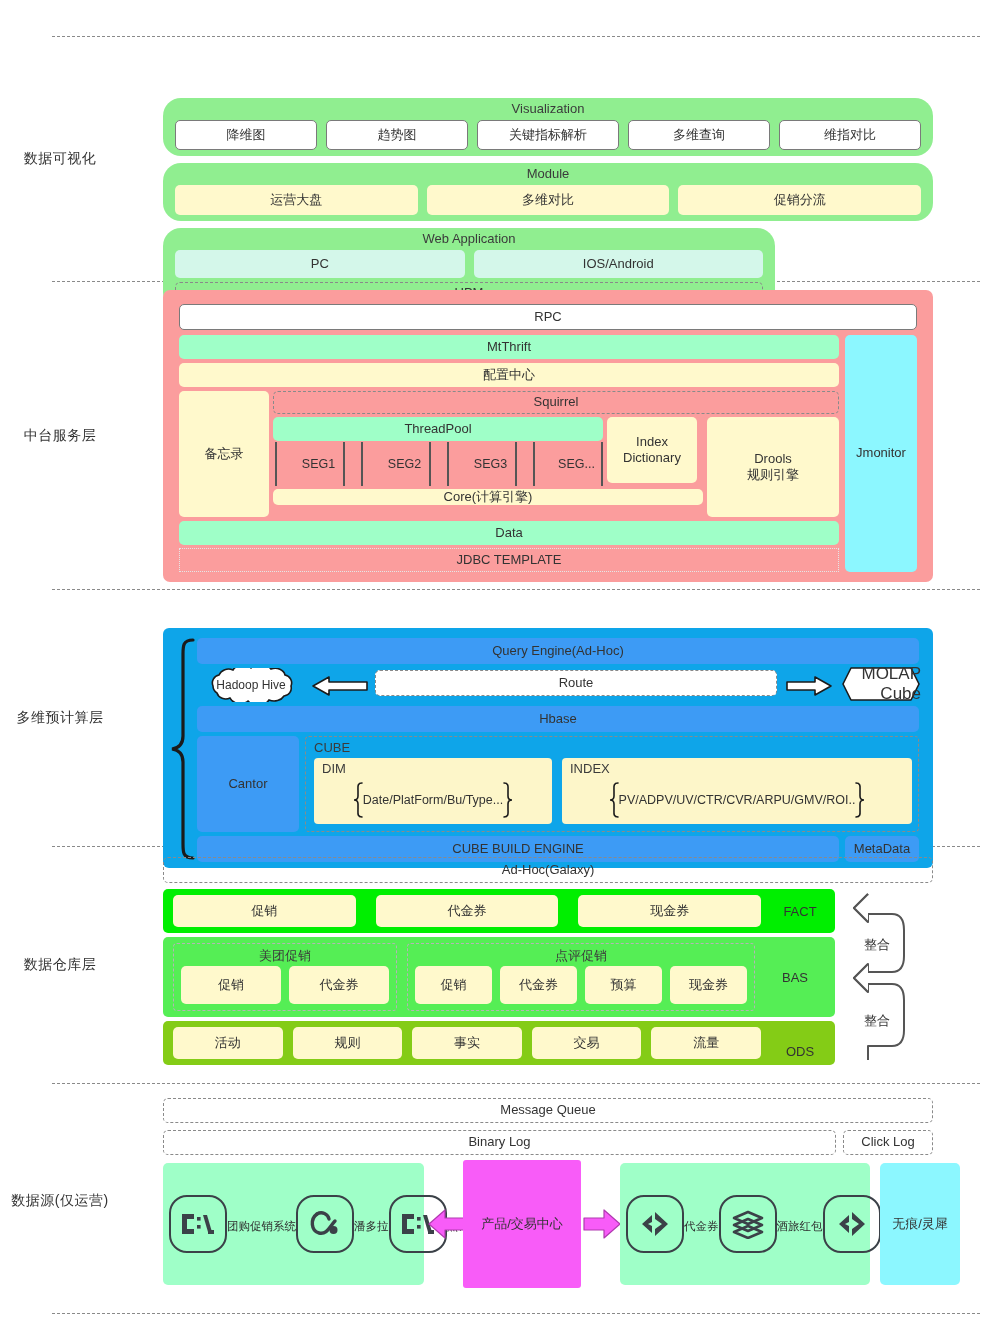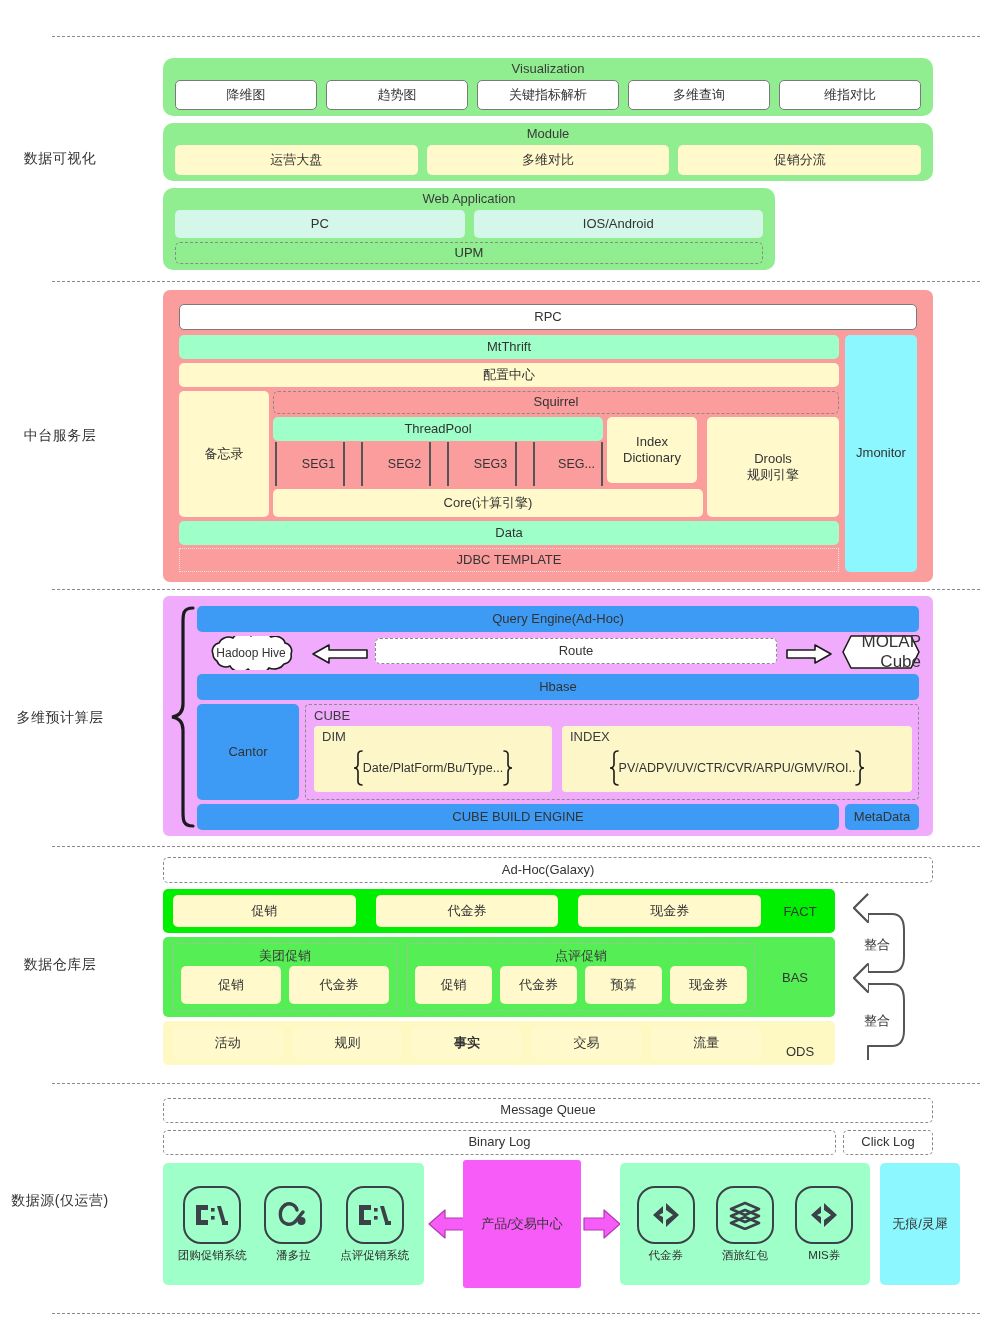--- a/index.html
+++ b/index.html
@@ -35,37 +35,37 @@
   .titled > .cap {
     position:absolute; top:3px; left:0; right:0; text-align:center;
     font-size:13px; color:#3b3b3b; pointer-events:none;
   }
   .cap-left { text-align:left !important; left:8px !important; right:auto !important; }
 
   
   .green-lt   { background:#90ee90; }
   .green-br   { background:#00ef00; }
   .green-md   { background:#55ee55; }
-  .green-pale { background:#fef9c3; }
+  .green-pale { background:#84cc16; }
   .mint       { background:#9fffc8; }
   .mintpale   { background:#d4f7ea; }
   .cream      { background:#fff9cc; }
   .cream2     { background:#fdf6c9; }
   .white      { background:#ffffff; }
   .red        { background:#fb9d9d; }
-  .orange     { background:#f0abfc; }
+  .orange     { background:#0ea5e9;margin-top:32px; }
   .blue       { background:#3d9bf5; }
   .cyan       { background:#8cf7ff; }
   .magenta    { background:#f85cf8; }
 
   .b-grey  { border:1.4px solid #7a7a7a; }
   .b-dash  { border:1.5px dashed #8a8a8a; }
   .b-dot   { border:1.5px dotted #e6e6e6; }
   .b-dashg { border:1.4px dashed #b4b4b4; }
-  .band { border-radius:10px; }
+  .band { border-radius:18px;margin-top:40px; }
 
   
   .brace { position:absolute; }
 
   
   .cloud { position:relative; width:100px; height:34px; }
   .cloud svg { display:block; }
   .cloud span { position:absolute; inset:0; display:flex; align-items:center;
                 justify-content:center; font-size:12px; }
 
@@ -82,21 +82,21 @@
      content:""; position:absolute; top:0; bottom:0; width:0; border-left:2px solid #555;
   }
   .seg-item::before { left:0; }
   .seg-item::after  { right:0; }
 
   .icon-tile {
     width:58px; height:58px; border:2px solid #3b4148; border-radius:18px;
     display:flex; align-items:center; justify-content:center; background:transparent;
   }
   .icon-cap { font-size:11.5px; text-align:center; margin-top:4px; color:#2f2f2f; white-space:nowrap; }
-  .icon-col { display:flex; flex-direction:column; align-items:center; }
+  .icon-col { display:flex; flex-direction:row; align-items:center; }
 </style>
 </head>
 <body>
 
 <div class="page">
 
   <div class="hr-dash" style="top:36px;"></div>
   <div class="hr-dash" style="top:281px;"></div>
   <div class="hr-dash" style="top:589px;"></div>
   <div class="hr-dash" style="top:846px;"></div>
@@ -157,21 +157,21 @@
 
         <div class="box mint" style="position:absolute; left:110px; top:127px; width:330px; height:24px;">ThreadPool</div>
 
         <div style="position:absolute; left:112px; top:152px; width:328px; height:44px; display:flex; gap:16px;">
           <div class="seg-item" style="flex:1;">SEG1</div>
           <div class="seg-item" style="flex:1;">SEG2</div>
           <div class="seg-item" style="flex:1;">SEG3</div>
           <div class="seg-item" style="flex:1;">SEG...</div>
         </div>
 
-        <div class="box cream" style="position:absolute; left:110px; top:199px; width:430px; height:28px;">Core(计算引擎)</div>
+        <div class="box cream" style="position:absolute; left:110px; top:199px; width:430px; height:16px;">Core(计算引擎)</div>
 
         <div class="box cream" style="position:absolute; left:444px; top:127px; width:90px; height:66px;
                     flex-direction:column;">
           <span>Index</span>
           <span>Dictionary</span>
         </div>
 
         <div class="box cyan" style="position:absolute; left:682px; top:45px; width:72px; height:237px;">Jmonitor</div>
 
         <div class="box cream" style="position:absolute; left:544px; top:127px; width:132px; height:100px;
@@ -309,21 +309,21 @@
           </div>
         </div>
         <div style="position:absolute; right:0; top:0; width:80px; height:80px; display:flex;
                     align-items:center; justify-content:center; font-size:13px;">BAS</div>
       </div>
 
       <div class="green-pale" style="position:absolute; left:43px; top:169px; width:672px; height:44px; border-radius:5px;">
         <div style="position:absolute; left:10px; top:6px; right:74px; height:32px; display:flex; gap:10px;">
           <div class="box cream" style="flex:1;">活动</div>
           <div class="box cream" style="flex:1;">规则</div>
-          <div class="box cream" style="flex:1;font-weight:bold;">事实</div>
+          <div class="box cream" style="flex:1;">事实</div>
           <div class="box cream" style="flex:1;">交易</div>
           <div class="box cream" style="flex:1;">流量</div>
         </div>
         <div style="position:absolute; right:0; top:0; width:70px; height:60px; display:flex;
                     align-items:center; justify-content:center; font-size:13px;">ODS</div>
       </div>
 
       <svg style="position:absolute; left:726px; top:36px;" width="70" height="178" viewBox="0 0 70 178">
         <path d="M22,6 L8,20 L22,34 L22,26 L46,26 C54,26 58,32 58,42 L58,68 C58,78 54,84 46,84
                  L22,84 L22,76 L8,90 L22,104 L22,96 L46,96 C54,96 58,102 58,112 L58,142

